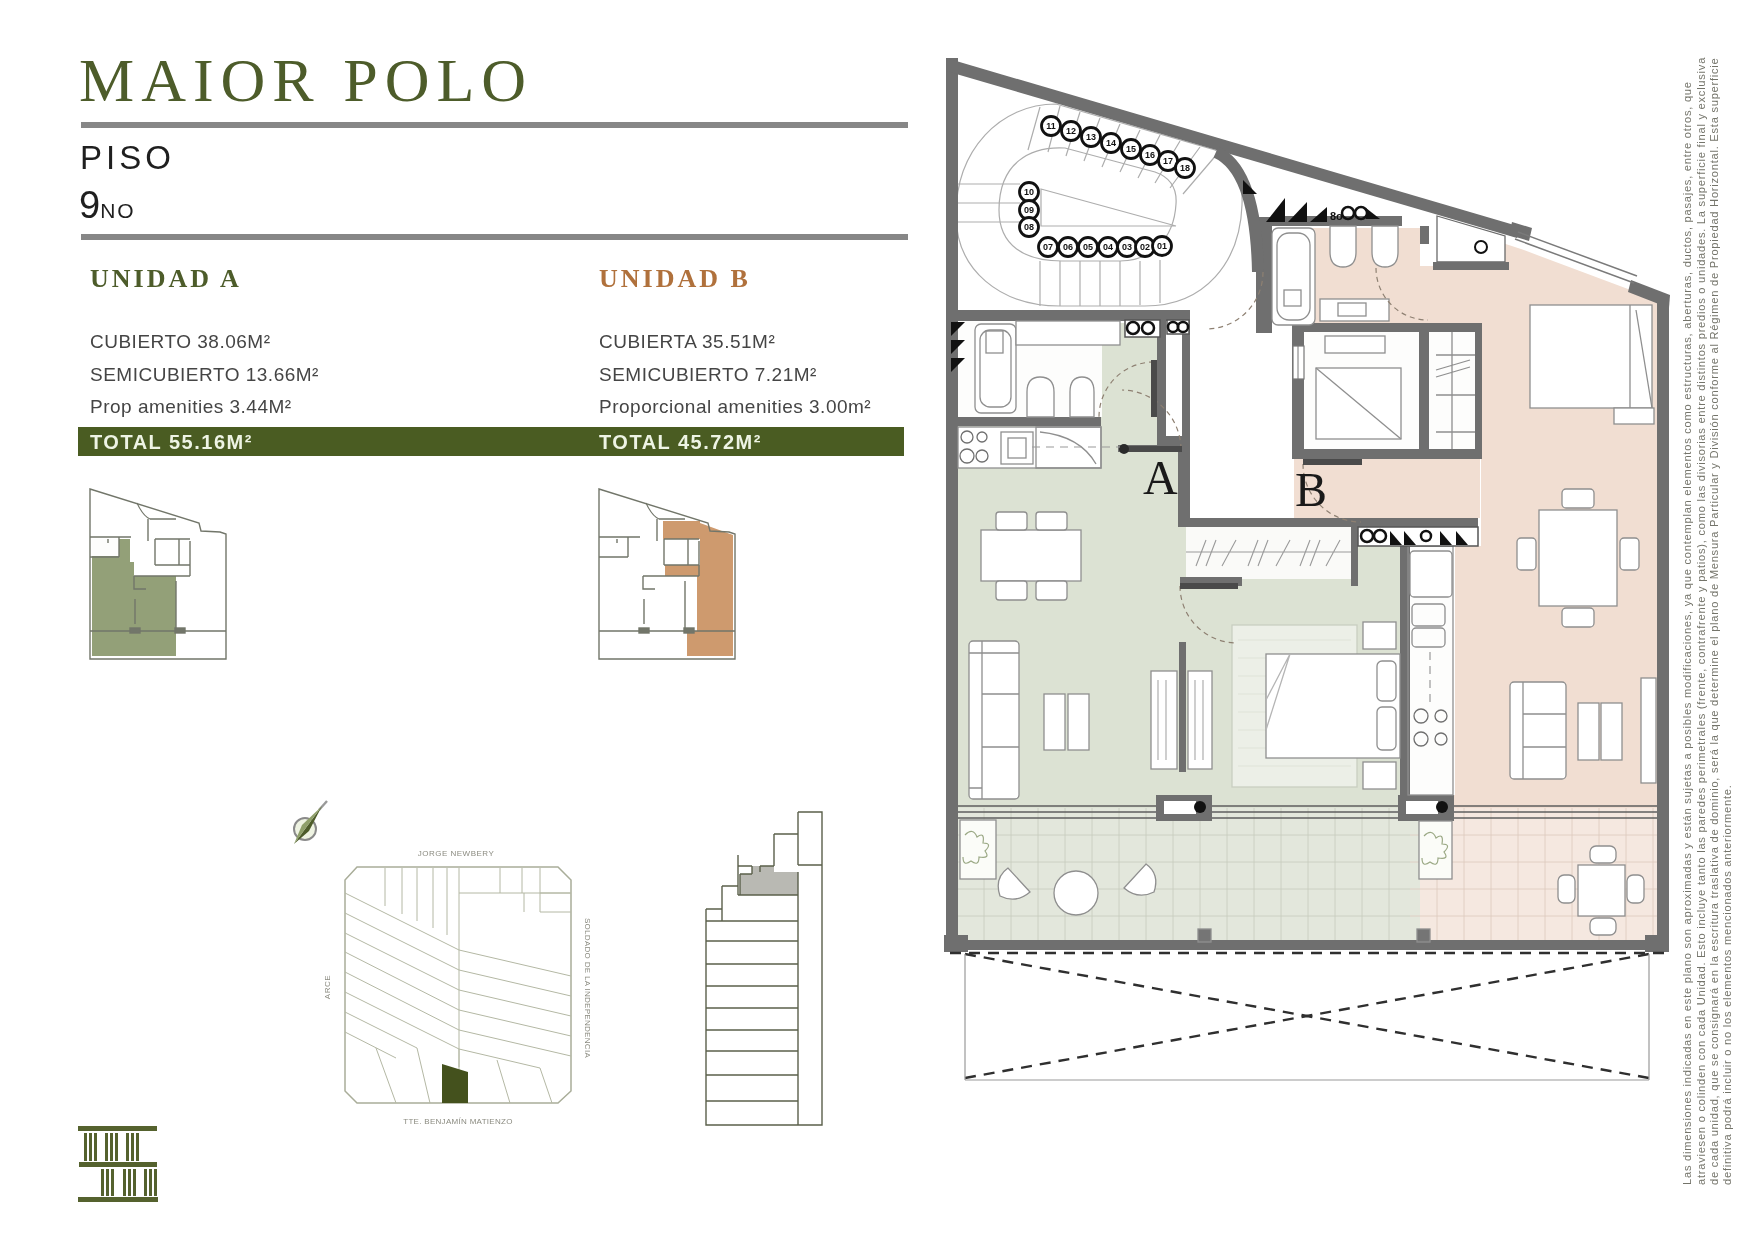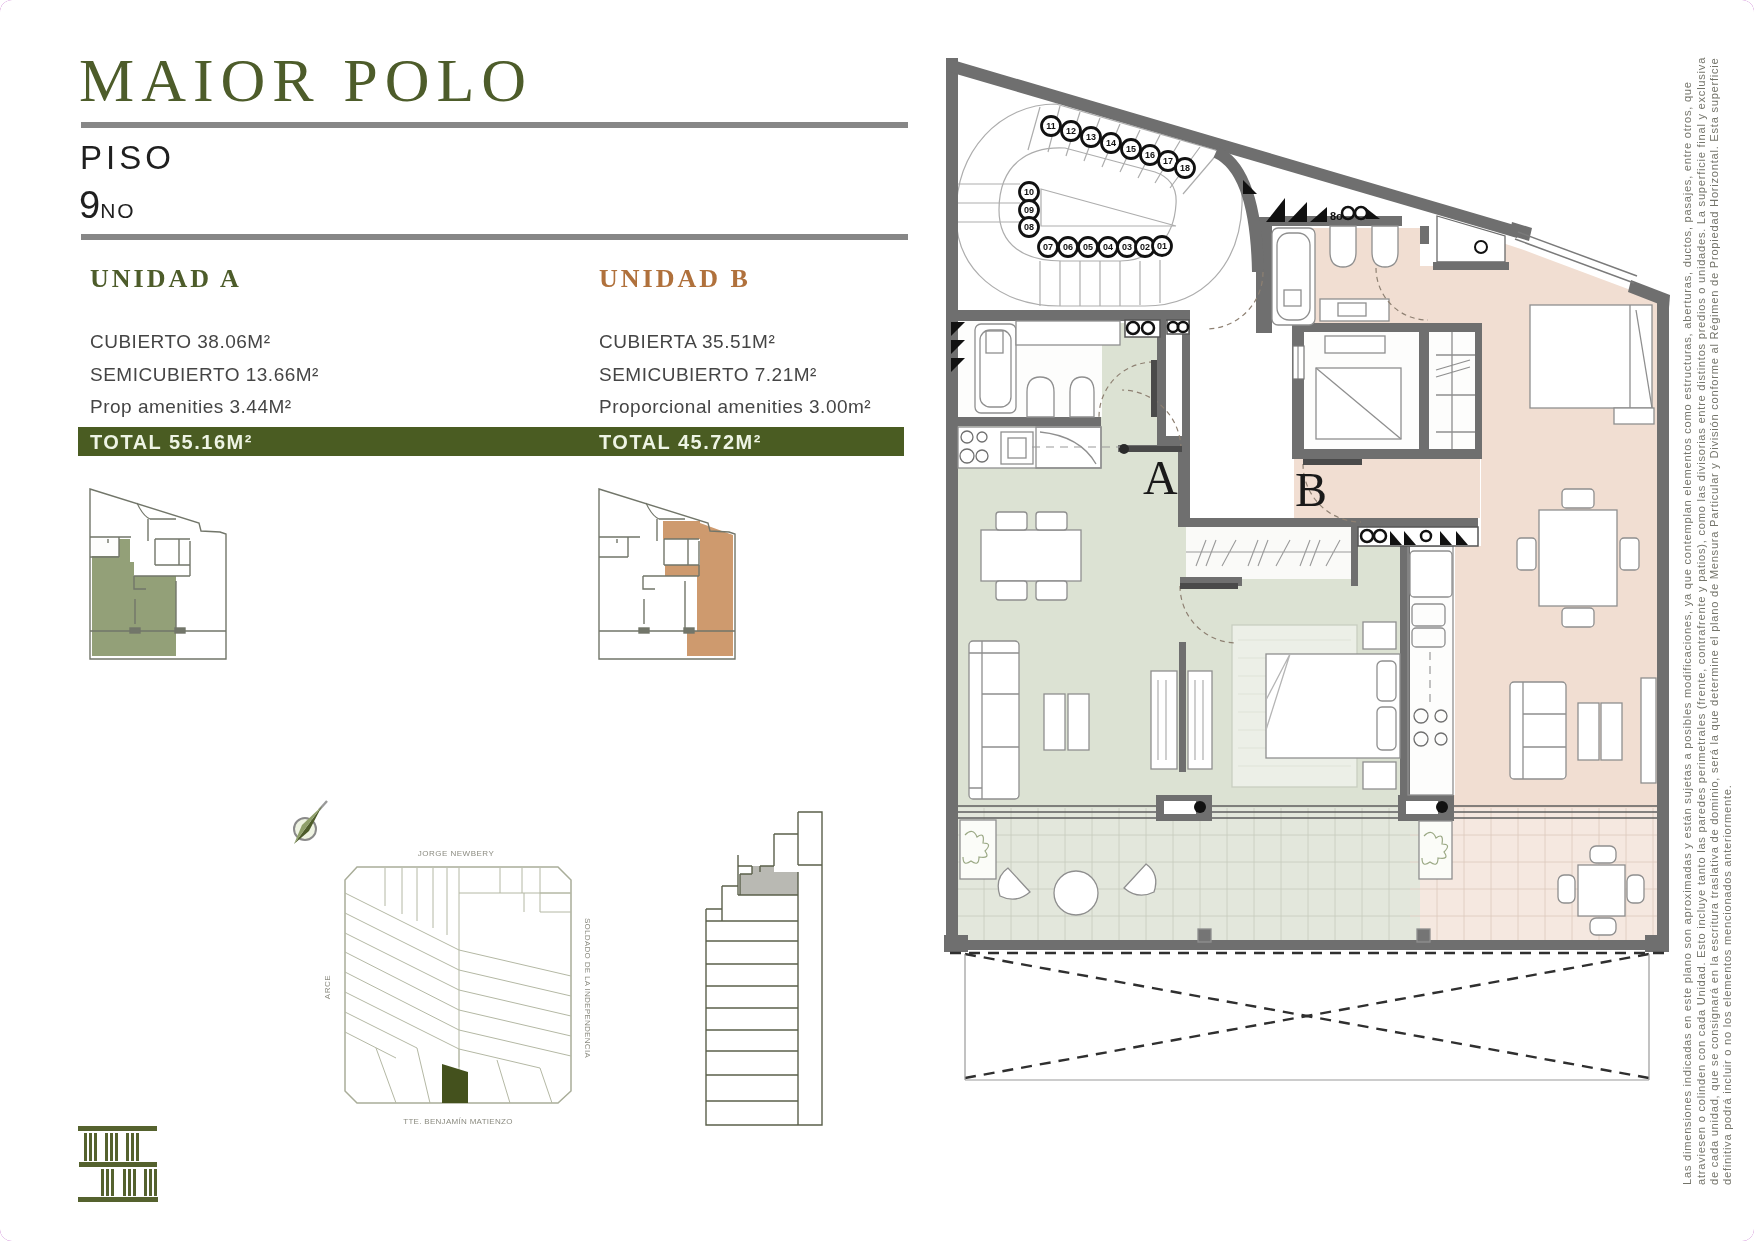--- a/index.html
+++ b/index.html
@@ -1,17 +1,17 @@
 <!DOCTYPE html>
 <html><head>
 <meta charset="utf-8">
 <style>
 html,body{margin:0;padding:0;background:#ffffff;}
 #page{position:relative;width:1754px;height:1241px;background:#a21caf;overflow:hidden;
- font-family:"Liberation Sans", sans-serif;border-radius:12px;}
+ font-family:"Liberation Sans", sans-serif;}
 svg{position:absolute;left:0;top:0;}
 </style>
 </head>
 <body>
 <div id="page">
 <svg width="1754" height="1241" viewBox="0 0 1754 1241">
 
 <rect x="0" y="0" width="1754" height="1241" fill="#ffffff"></rect>
 
 <text x="79" y="101" font-family="Liberation Serif, serif" font-size="62" fill="#4d5c2a" letter-spacing="7">MAIOR POLO</text>

